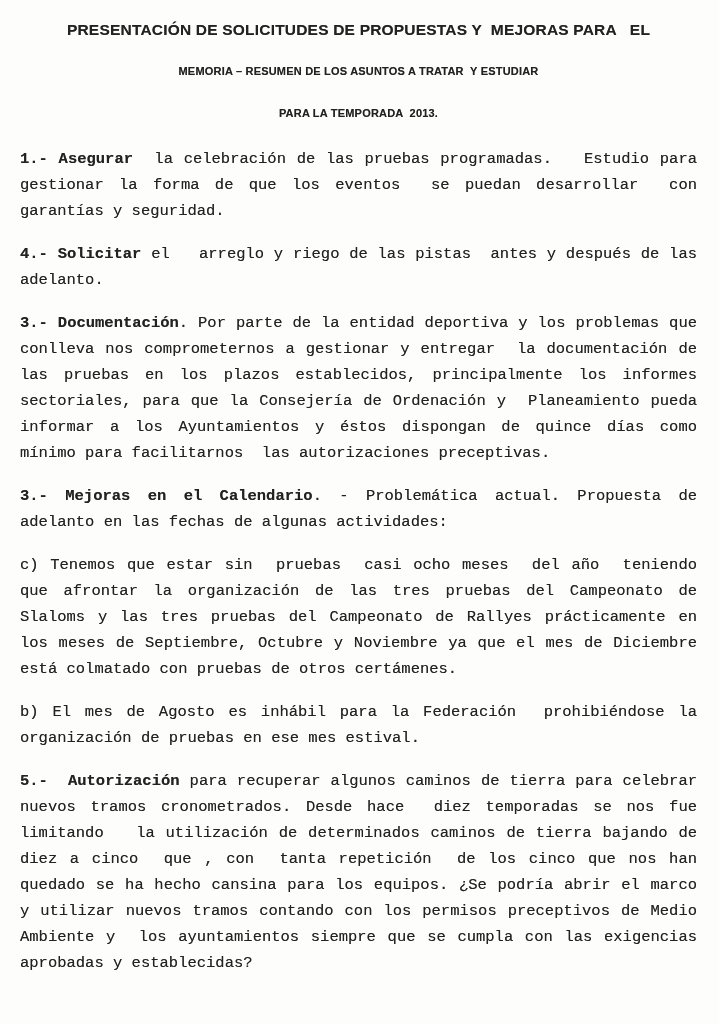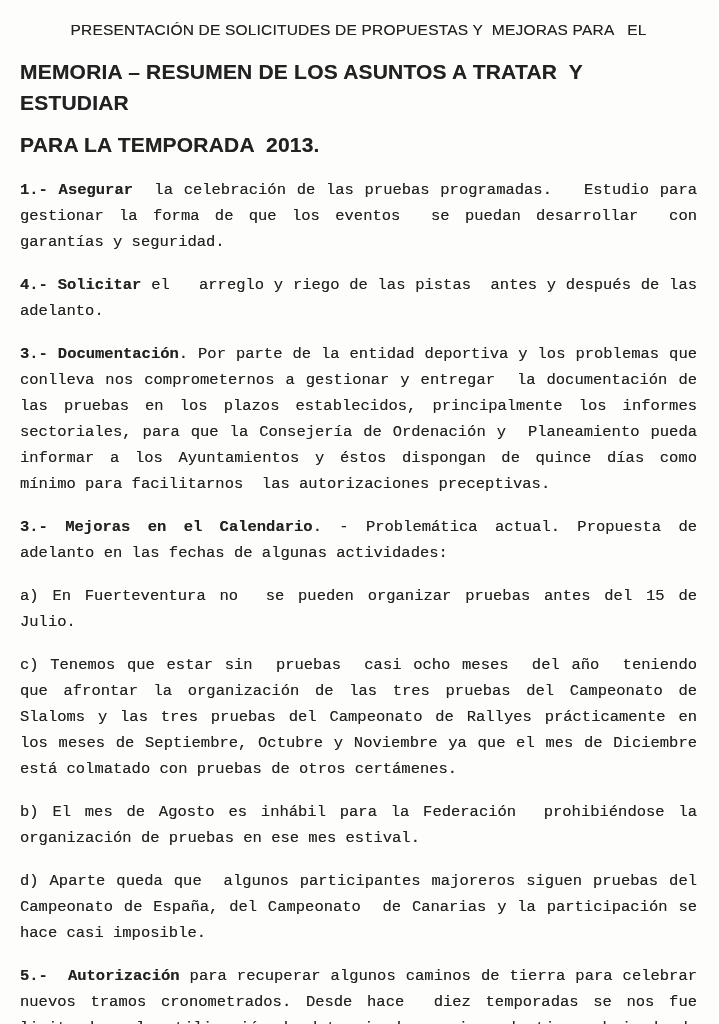--- a/index.html
+++ b/index.html
@@ -17,32 +17,32 @@
     overflow: hidden;
     font-family: "Liberation Sans", sans-serif;
     color: #222222;
     
     text-shadow: 0 0 0.6px rgba(45,45,45,0.55);
   }
   .title-block {
     margin: 0;
     text-align: center;
     font-size: 15.5px;
-    font-weight: normal;
+    font-weight: bold;
     line-height: 31px;
     letter-spacing: 0.2px;
   }
   .title-line {
     display: block;
     white-space: pre-wrap;
   }
   .subtitle {
     margin: 11px 0 0 0;
-    text-align: left;
-    font-size: 21px;
+    text-align: center;
+    font-size: 11px;
     font-weight: bold;
     line-height: 31px;
     letter-spacing: 0.2px;
     white-space: pre-wrap;
   }
   .para {
     margin: 17px 0 0 0;
     font-size: 15.5px;
     line-height: 26px;
     text-align: justify;
@@ -67,23 +67,21 @@
   <p class="subtitle">PARA LA TEMPORADA  2013.</p>
 
   <p class="para"><span class="lead">1.- Asegurar</span><span>  la celebración de las pruebas programadas.   Estudio para gestionar la forma de que los eventos  se puedan desarrollar  con garantías y seguridad.</span></p>
 
   <p class="para"><span class="lead">4.- Solicitar</span><span> el   arreglo y riego de las pistas  antes y después de las adelanto.</span></p>
 
   <p class="para"><span class="lead">3.- Documentación</span><span>. Por parte de la entidad deportiva y los problemas que conlleva nos comprometernos a gestionar y entregar  la documentación de las pruebas en los plazos establecidos, principalmente los informes sectoriales, para que la Consejería de Ordenación y  Planeamiento pueda informar a los Ayuntamientos y éstos dispongan de quince días como mínimo para facilitarnos  las autorizaciones preceptivas.</span></p>
 
   <p class="para"><span class="lead">3.- Mejoras en el Calendario</span><span>. - Problemática actual. Propuesta de adelanto en las fechas de algunas actividades:</span></p>
 
-  <p class="para"><span class="lead"></span><span>a) En Fuerteventura no  se pueden organizar pruebas antes del 15 de Julio.</span></p>
 
   <p class="para"><span class="lead"></span><span>c) Tenemos que estar sin  pruebas  casi ocho meses  del año  teniendo que afrontar la organización de las tres pruebas del Campeonato de Slaloms y las tres pruebas del Campeonato de Rallyes prácticamente en los meses de Septiembre, Octubre y Noviembre ya que el mes de Diciembre está colmatado con pruebas de otros certámenes.</span></p>
 
   <p class="para"><span class="lead"></span><span>b) El mes de Agosto es inhábil para la Federación  prohibiéndose la organización de pruebas en ese mes estival.</span></p>
 
-  <p class="para"><span class="lead"></span><span>d) Aparte queda que  algunos participantes majoreros siguen pruebas del Campeonato de España, del Campeonato  de Canarias y la participación se hace casi imposible.</span></p>
 
   <p class="para"><span class="lead">5.-  Autorización</span><span> para recuperar algunos caminos de tierra para celebrar nuevos tramos cronometrados. Desde hace  diez temporadas se nos fue limitando   la utilización de determinados caminos de tierra bajando de diez a cinco  que , con  tanta repetición  de los cinco que nos han quedado se ha hecho cansina para los equipos. ¿Se podría abrir el marco y utilizar nuevos tramos contando con los permisos preceptivos de Medio Ambiente y  los ayuntamientos siempre que se cumpla con las exigencias aprobadas y establecidas?</span></p>
 
 </div>
 
 </body></html>

